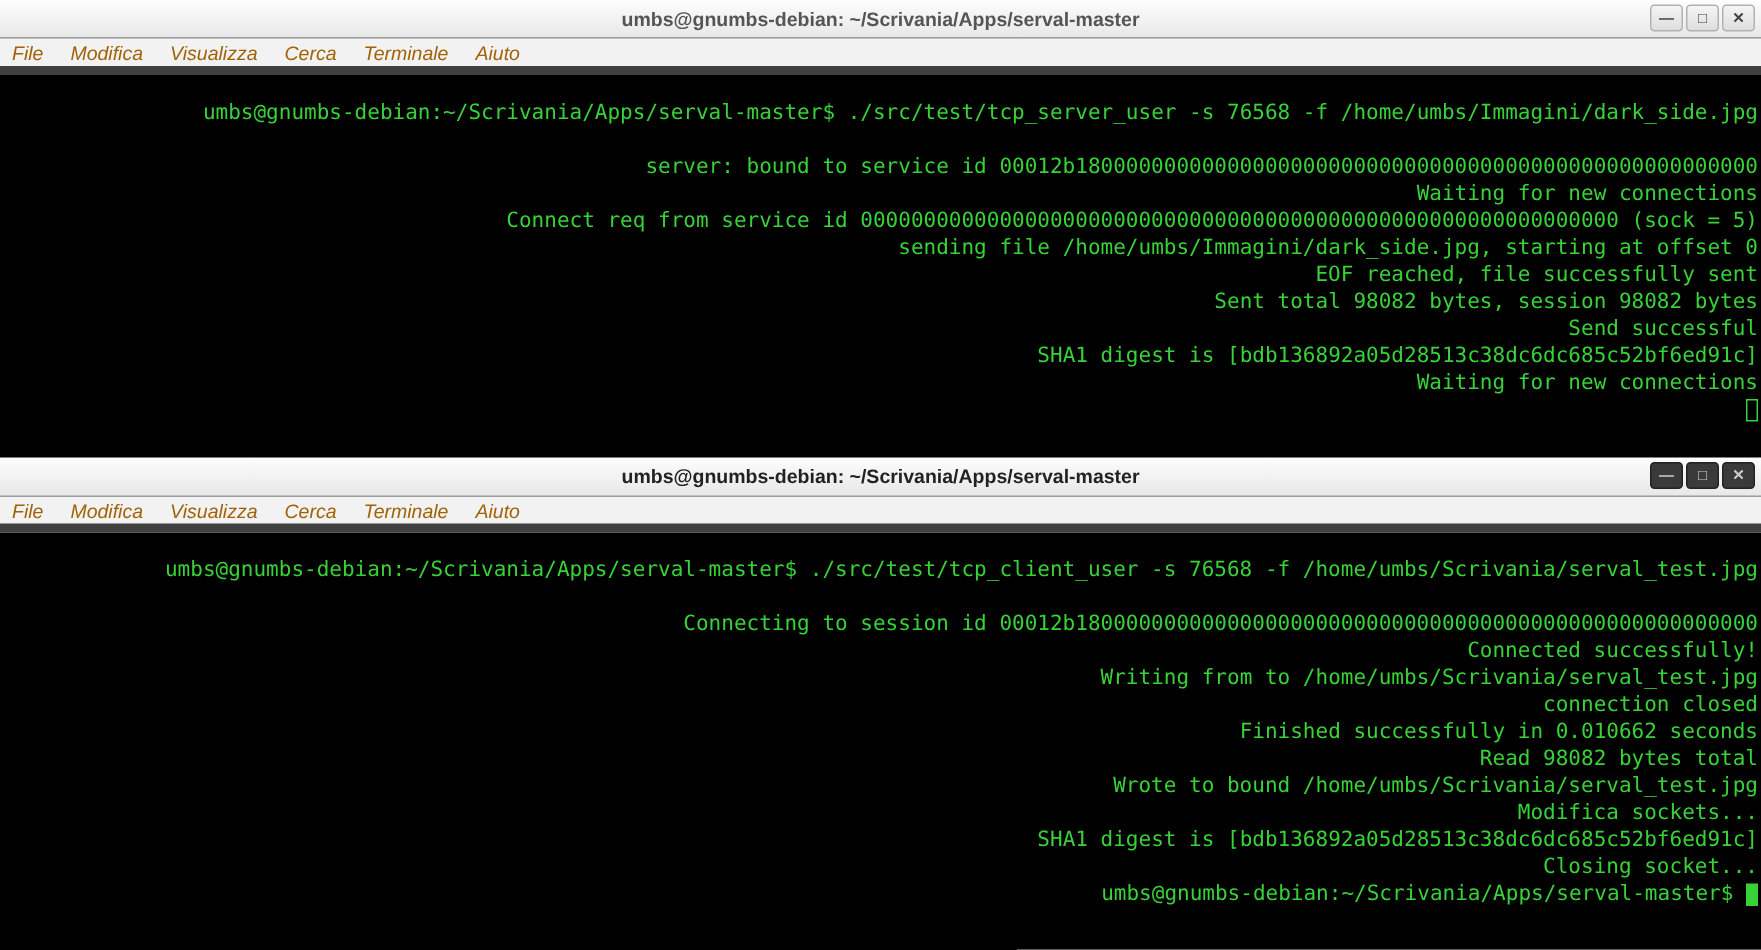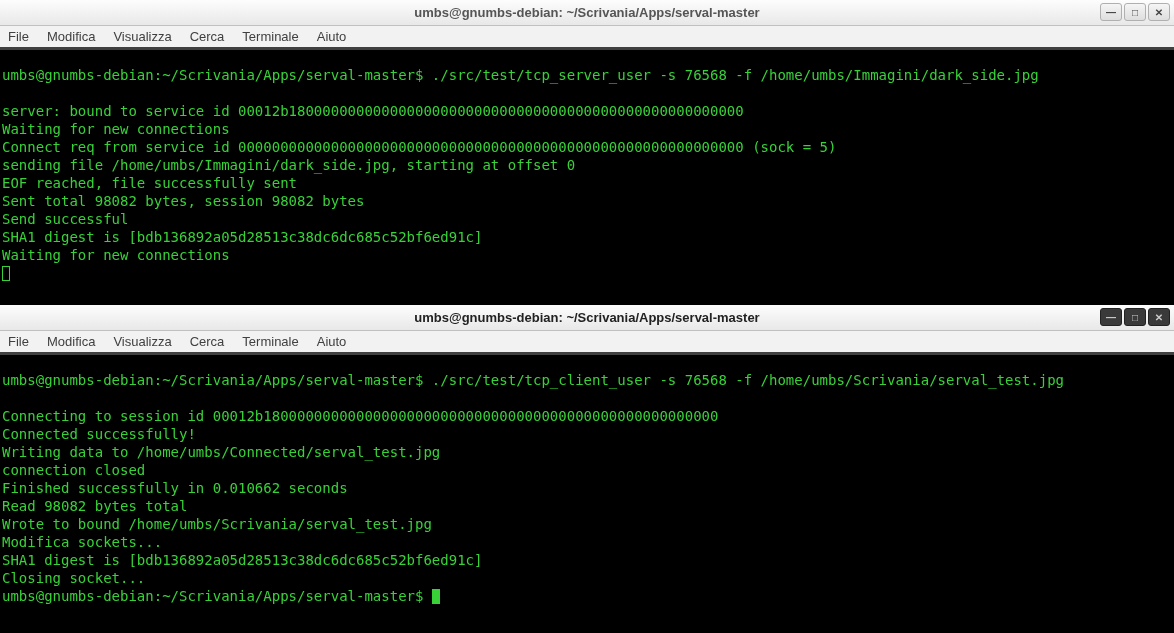--- a/index.html
+++ b/index.html
@@ -1,15 +1,15 @@
 <!DOCTYPE html>
 <html><head>
 <meta charset="utf-8">
 <style>
-  * { margin: 0; padding: 0; box-sizing: border-box; }
+  * { margin: 0; padding: 0; box-sizing: border-box; text-align: right; }
   body {
     font-family: sans-serif;
     background: #fff;
     width: 1174px;
     height: 633px;
     overflow: hidden;
     font-size: 13px;
   }
   .window {
     background: #000;
@@ -56,22 +56,23 @@
     border: 1px solid #222;
     color: #ccc;
   }
   .menubar {
     background: #f2f2f2;
     height: 24px;
     display: flex;
     align-items: center;
     padding: 0 8px;
     gap: 18px;
-    border-bottom: 3px solid #404040;
-    color: #404040;
+    border-bottom: 6px solid #404040;
+    color: #a16207;
+    font-style: italic;
   }
   .menubar span { cursor: pointer; }
   .terminal {
     background: #000;
     color: #38d238;
     font-family: "DejaVu Sans Mono", "Liberation Mono", monospace;
     font-size: 14px;
     line-height: 18px;
     padding: 2px 2px;
     white-space: pre;
@@ -144,21 +145,21 @@
     <span>Modifica</span>
     <span>Visualizza</span>
     <span>Cerca</span>
     <span>Terminale</span>
     <span>Aiuto</span>
   </div>
   <div class="terminal term2"><span>umbs@gnumbs-debian:~/Scrivania/Apps/serval-master$ ./src/test/tcp_client_user -s 76568 -f /home/umbs/Scrivania/serval_test.jpg</span>
 <span></span>
 <span>Connecting to session id 00012b180000000000000000000000000000000000000000000000000000</span>
 <span>Connected successfully!</span>
-<span>Writing data to /home/umbs/Connected/serval_test.jpg</span>
+<span>Writing from to /home/umbs/Scrivania/serval_test.jpg</span>
 <span>connection closed</span>
 <span>Finished successfully in 0.010662 seconds</span>
 <span>Read 98082 bytes total</span>
 <span>Wrote to bound /home/umbs/Scrivania/serval_test.jpg</span>
 <span>Modifica sockets...</span>
 <span>SHA1 digest is [bdb136892a05d28513c38dc6dc685c52bf6ed91c]</span>
 <span>Closing socket...</span>
 <span>umbs@gnumbs-debian:~/Scrivania/Apps/serval-master$ </span><span class="cursor"></span></div>
 </div>
 

